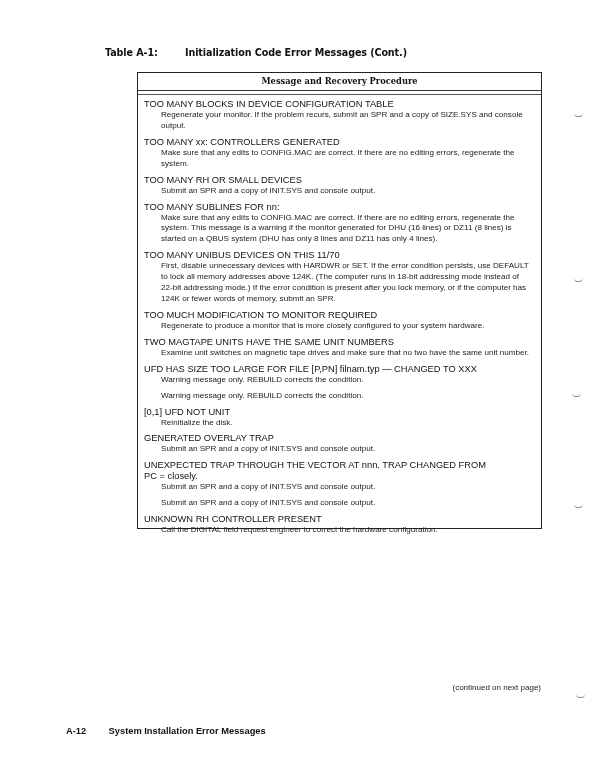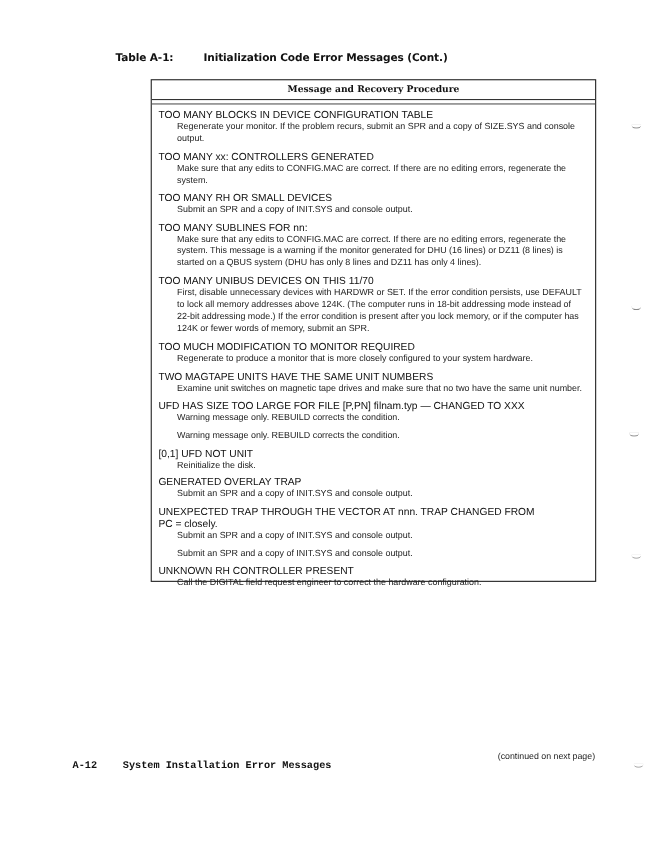--- a/index.html
+++ b/index.html
@@ -30,22 +30,22 @@
     }
     .proc {
       font-family: "Liberation Sans", sans-serif; font-size: 8.1px; line-height: 10.9px; color: #222;
       padding-left: 17px; padding-right: 10px;
     }
     .cont {
       position: absolute; right: 63px; top: 643px;
       font-family: "Liberation Sans", sans-serif; font-size: 8px; color: #222; margin-top: 40px;
     }
     .footer {
-      position: absolute; left: 66px; top: 690px;
-      font-family: Liberation Mono, monospace; font-weight: bold; font-size: 9.3px; color: #111; white-space: nowrap;
+      position: absolute; left: 66px; top: 726px;
+      font-family: Liberation Sans, sans-serif; font-weight: bold; font-size: 9.3px; color: #111; white-space: nowrap;
     }
     .footer .pg { display: inline-block; width: 40px; }
     .mark {
       position: absolute; width: 9px; height: 3px; border-bottom: 1px solid #888; border-radius: 0 0 5px 5px;
     }
   </style>
 </head>
 <body>
 
 <div class="table-title">

